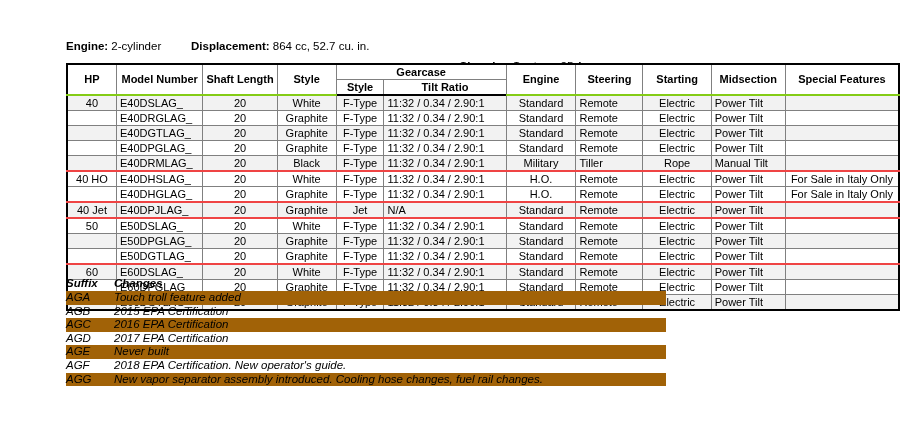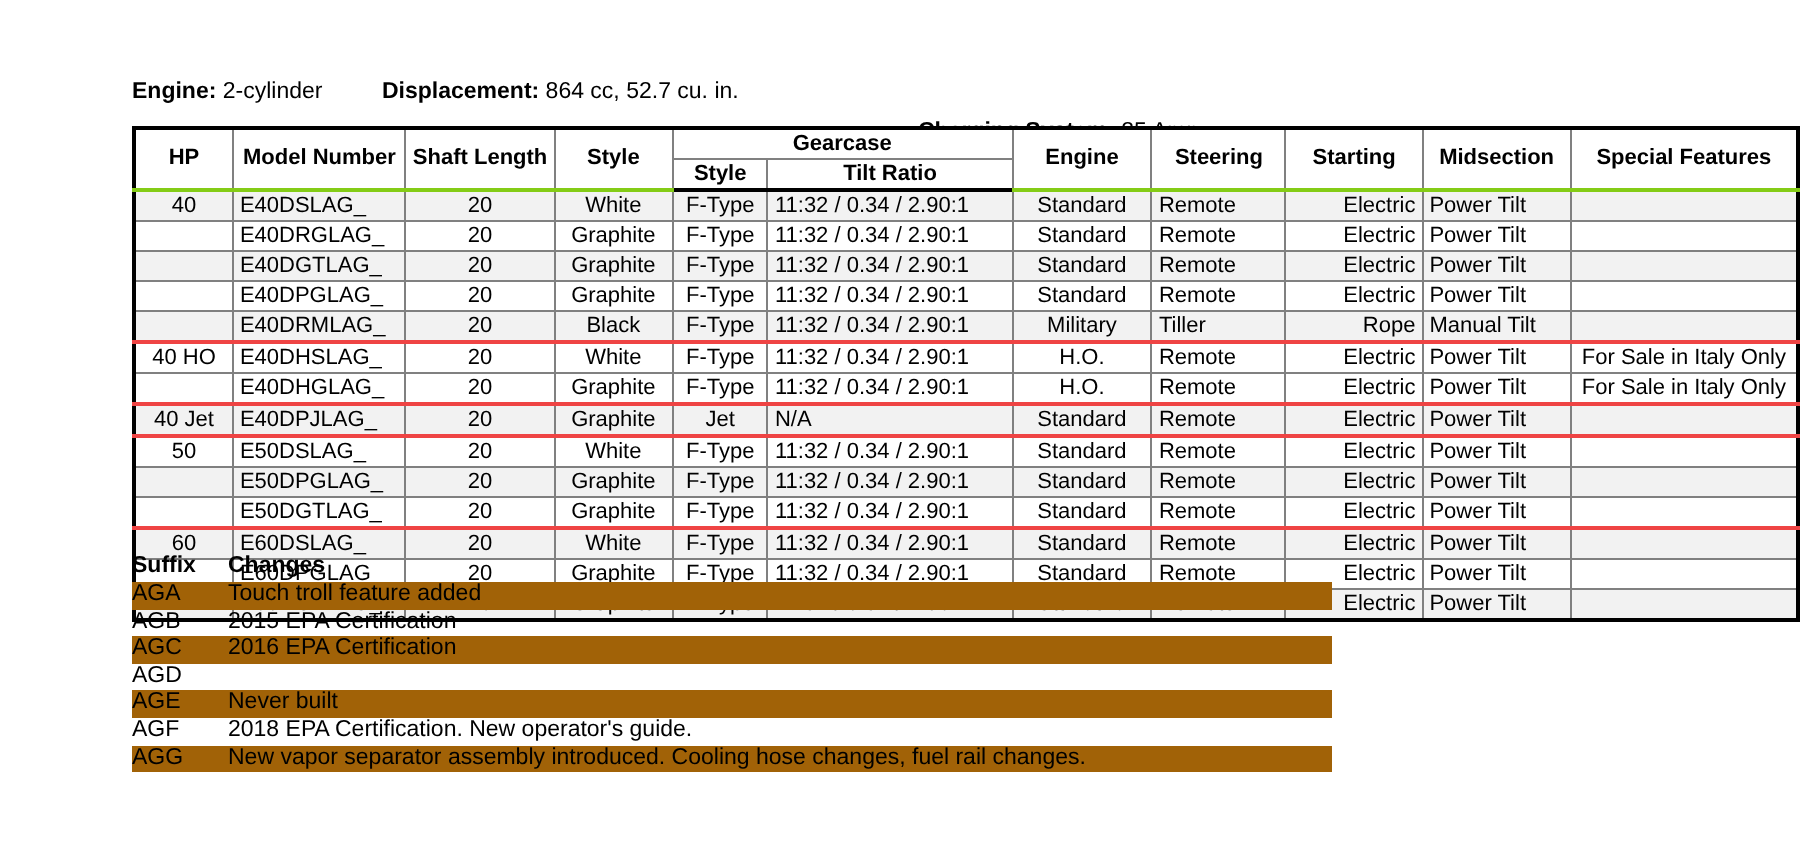--- a/index.html
+++ b/index.html
@@ -93,39 +93,40 @@
 
   
   .c-hp       { width: 47px;  text-align: center; font-weight: bold; }
   .c-model    { width: 81px;  text-align: left; }
   .c-shaft    { width: 47px;  text-align: center; }
   .c-color    { width: 57px;  text-align: center; }
   .c-style    { width: 44px;  text-align: center; }
   .c-ratio    { width: 124px; text-align: left; }
   .c-styling  { width: 72px;  text-align: center; }
   .c-steering { width: 68px;  text-align: left; }
-  .c-starting { width: 71px;  text-align: right; }
+  .c-starting { width: 71px;  text-align: center; }
   .c-midsec   { width: 72px;  text-align: left; }
   .c-special  { width: 108px; text-align: center; }
 
   th.c-ratio { text-align: left; }
 
   
   #suffix-section {
     position: absolute;
     left: 66px;
     top: 276px;
     width: 600px;
     font-size: 11.5px;
   }
   .suffix-row {
     position: relative;
     height: 13.6px;
     line-height: 13.6px;
     white-space: nowrap;
+    font-style: italic;
   }
   .suffix-row.head {
     font-weight: bold;
     height: 15px;
     line-height: 15px;
   }
   .suffix-row.band {
     background: #a16207;
   }
   .suffix-code {
@@ -373,20 +374,21 @@
       <div class="suffix-row">
         <span class="suffix-code">AGB</span>
         <span class="suffix-text">2015 EPA Certification</span>
       </div>
       <div class="suffix-row band">
         <span class="suffix-code">AGC</span>
         <span class="suffix-text">2016 EPA Certification</span>
       </div>
       <div class="suffix-row">
         <span class="suffix-code">AGD</span>
+        <span class="suffix-text">2017 EPA Certification</span>
       </div>
       <div class="suffix-row band">
         <span class="suffix-code">AGE</span>
         <span class="suffix-text">Never built</span>
       </div>
       <div class="suffix-row">
         <span class="suffix-code">AGF</span>
         <span class="suffix-text">2018 EPA Certification. New operator's guide.</span>
       </div>
       <div class="suffix-row band">

